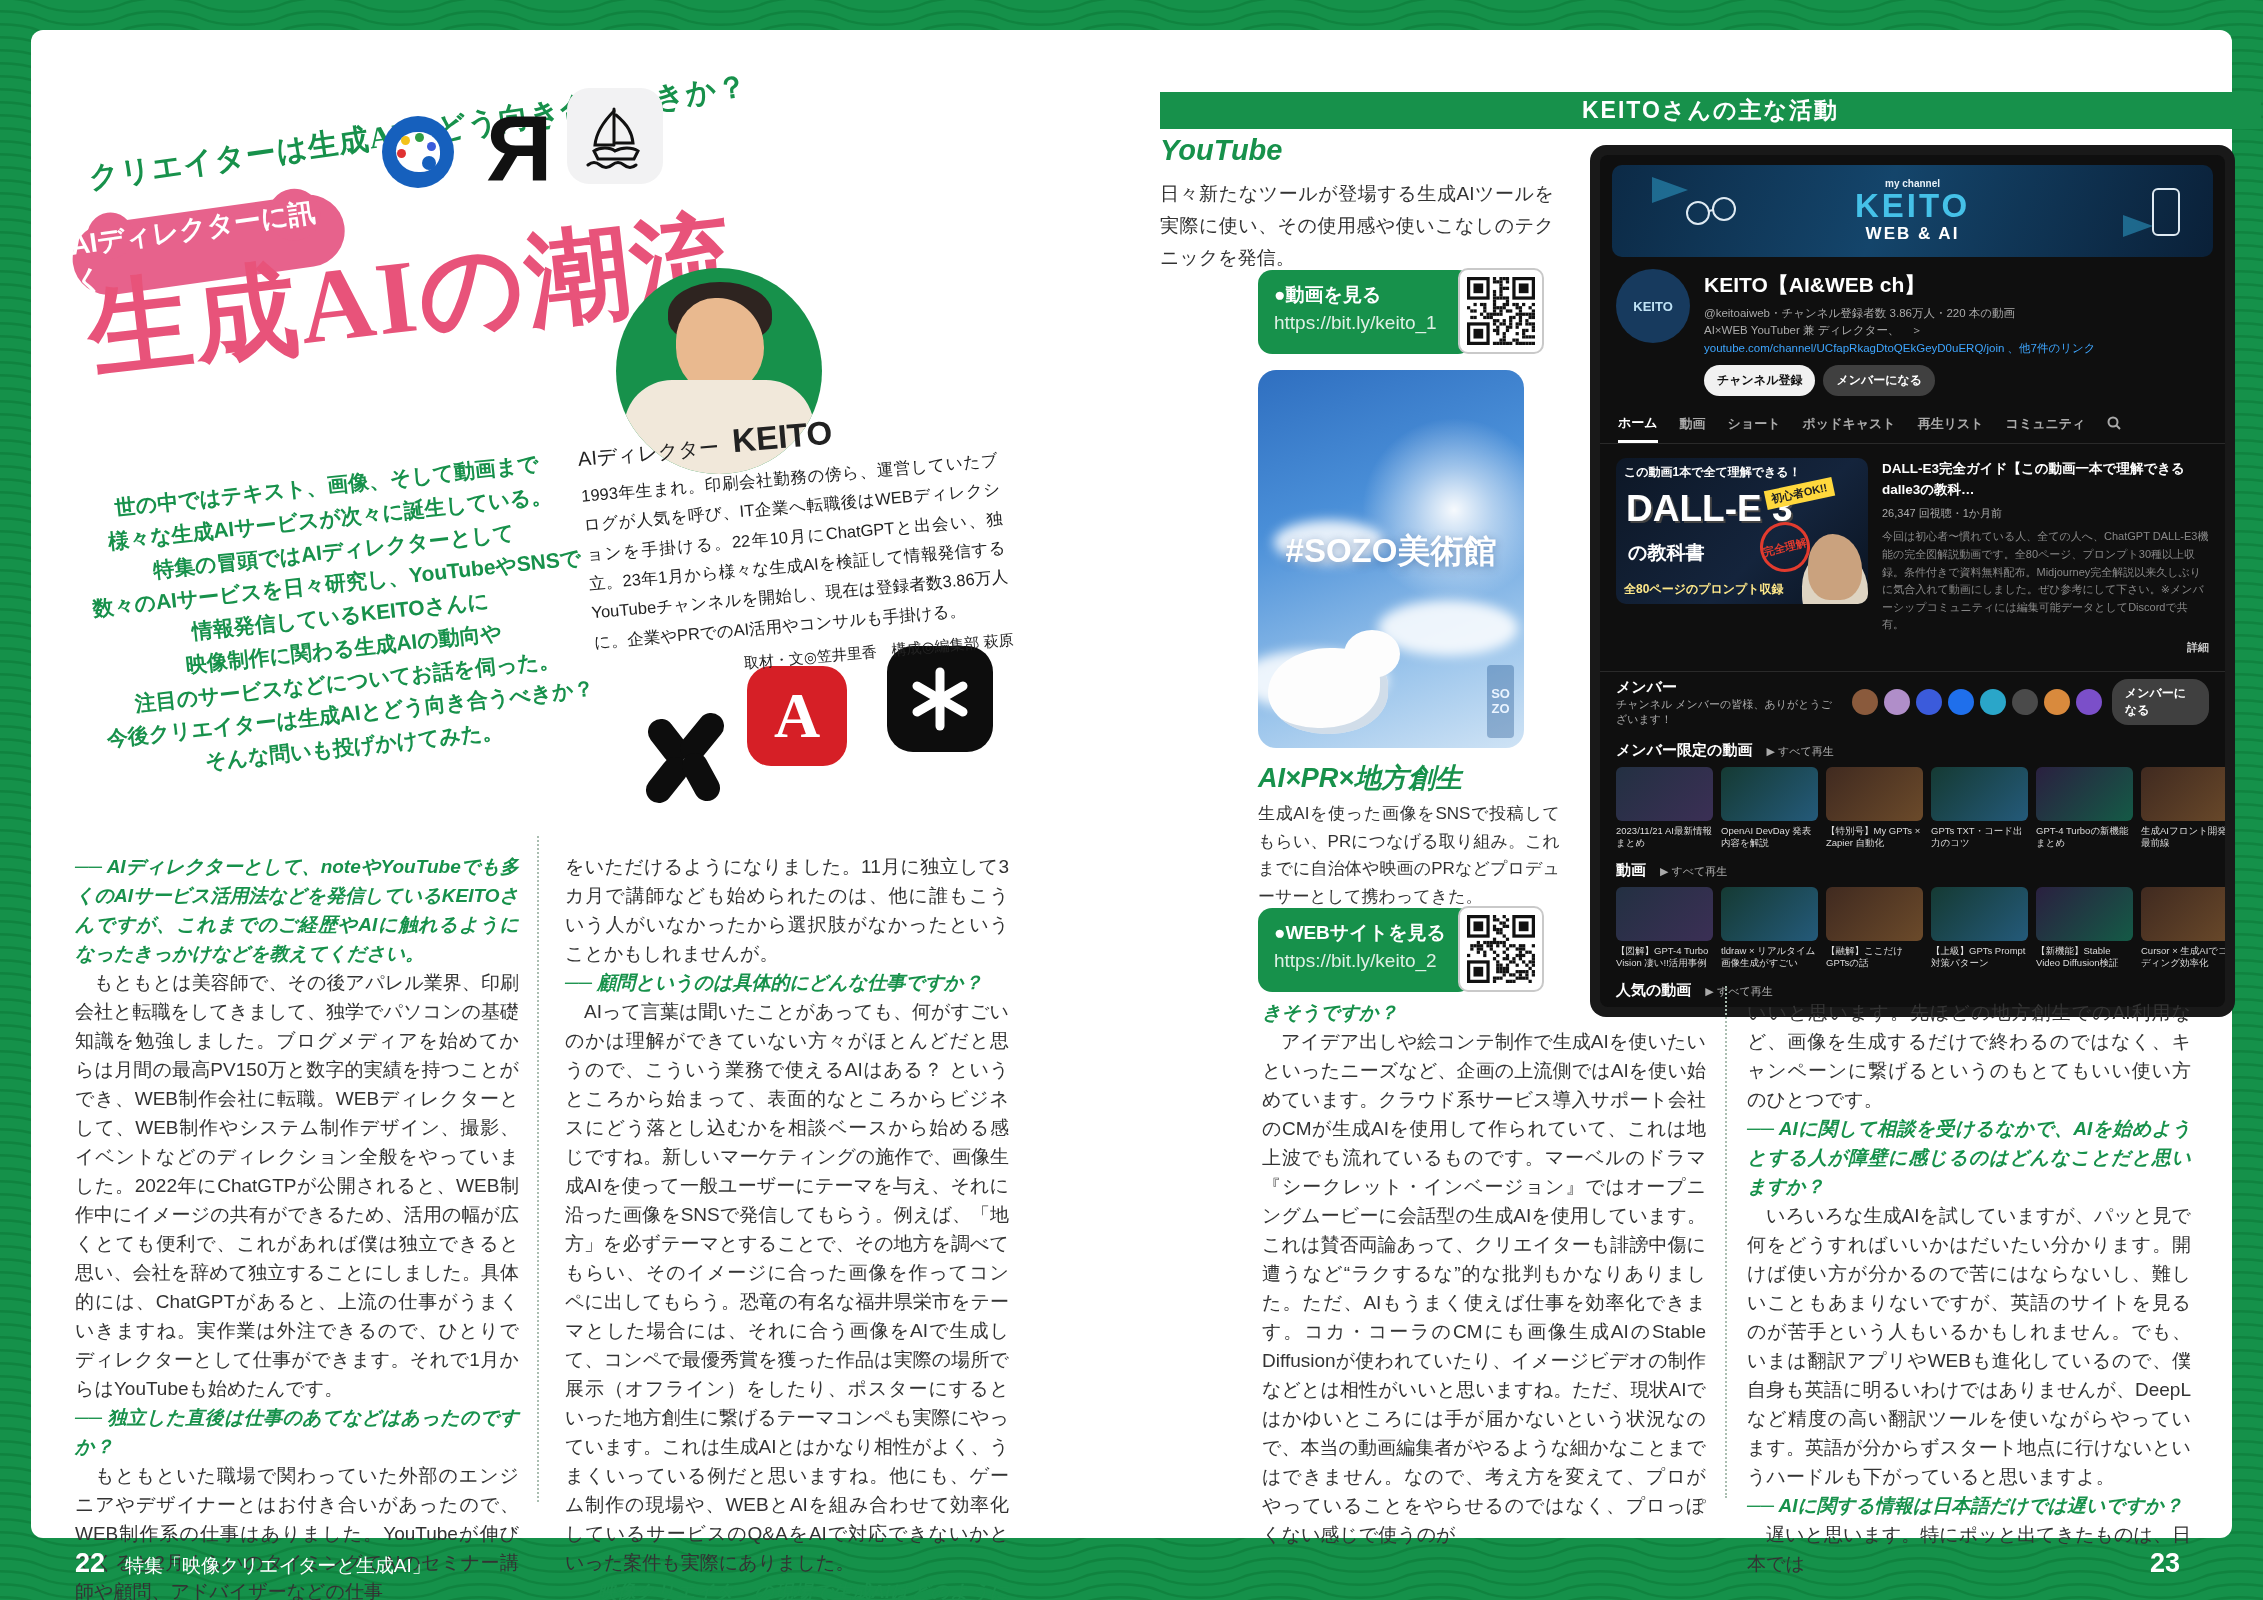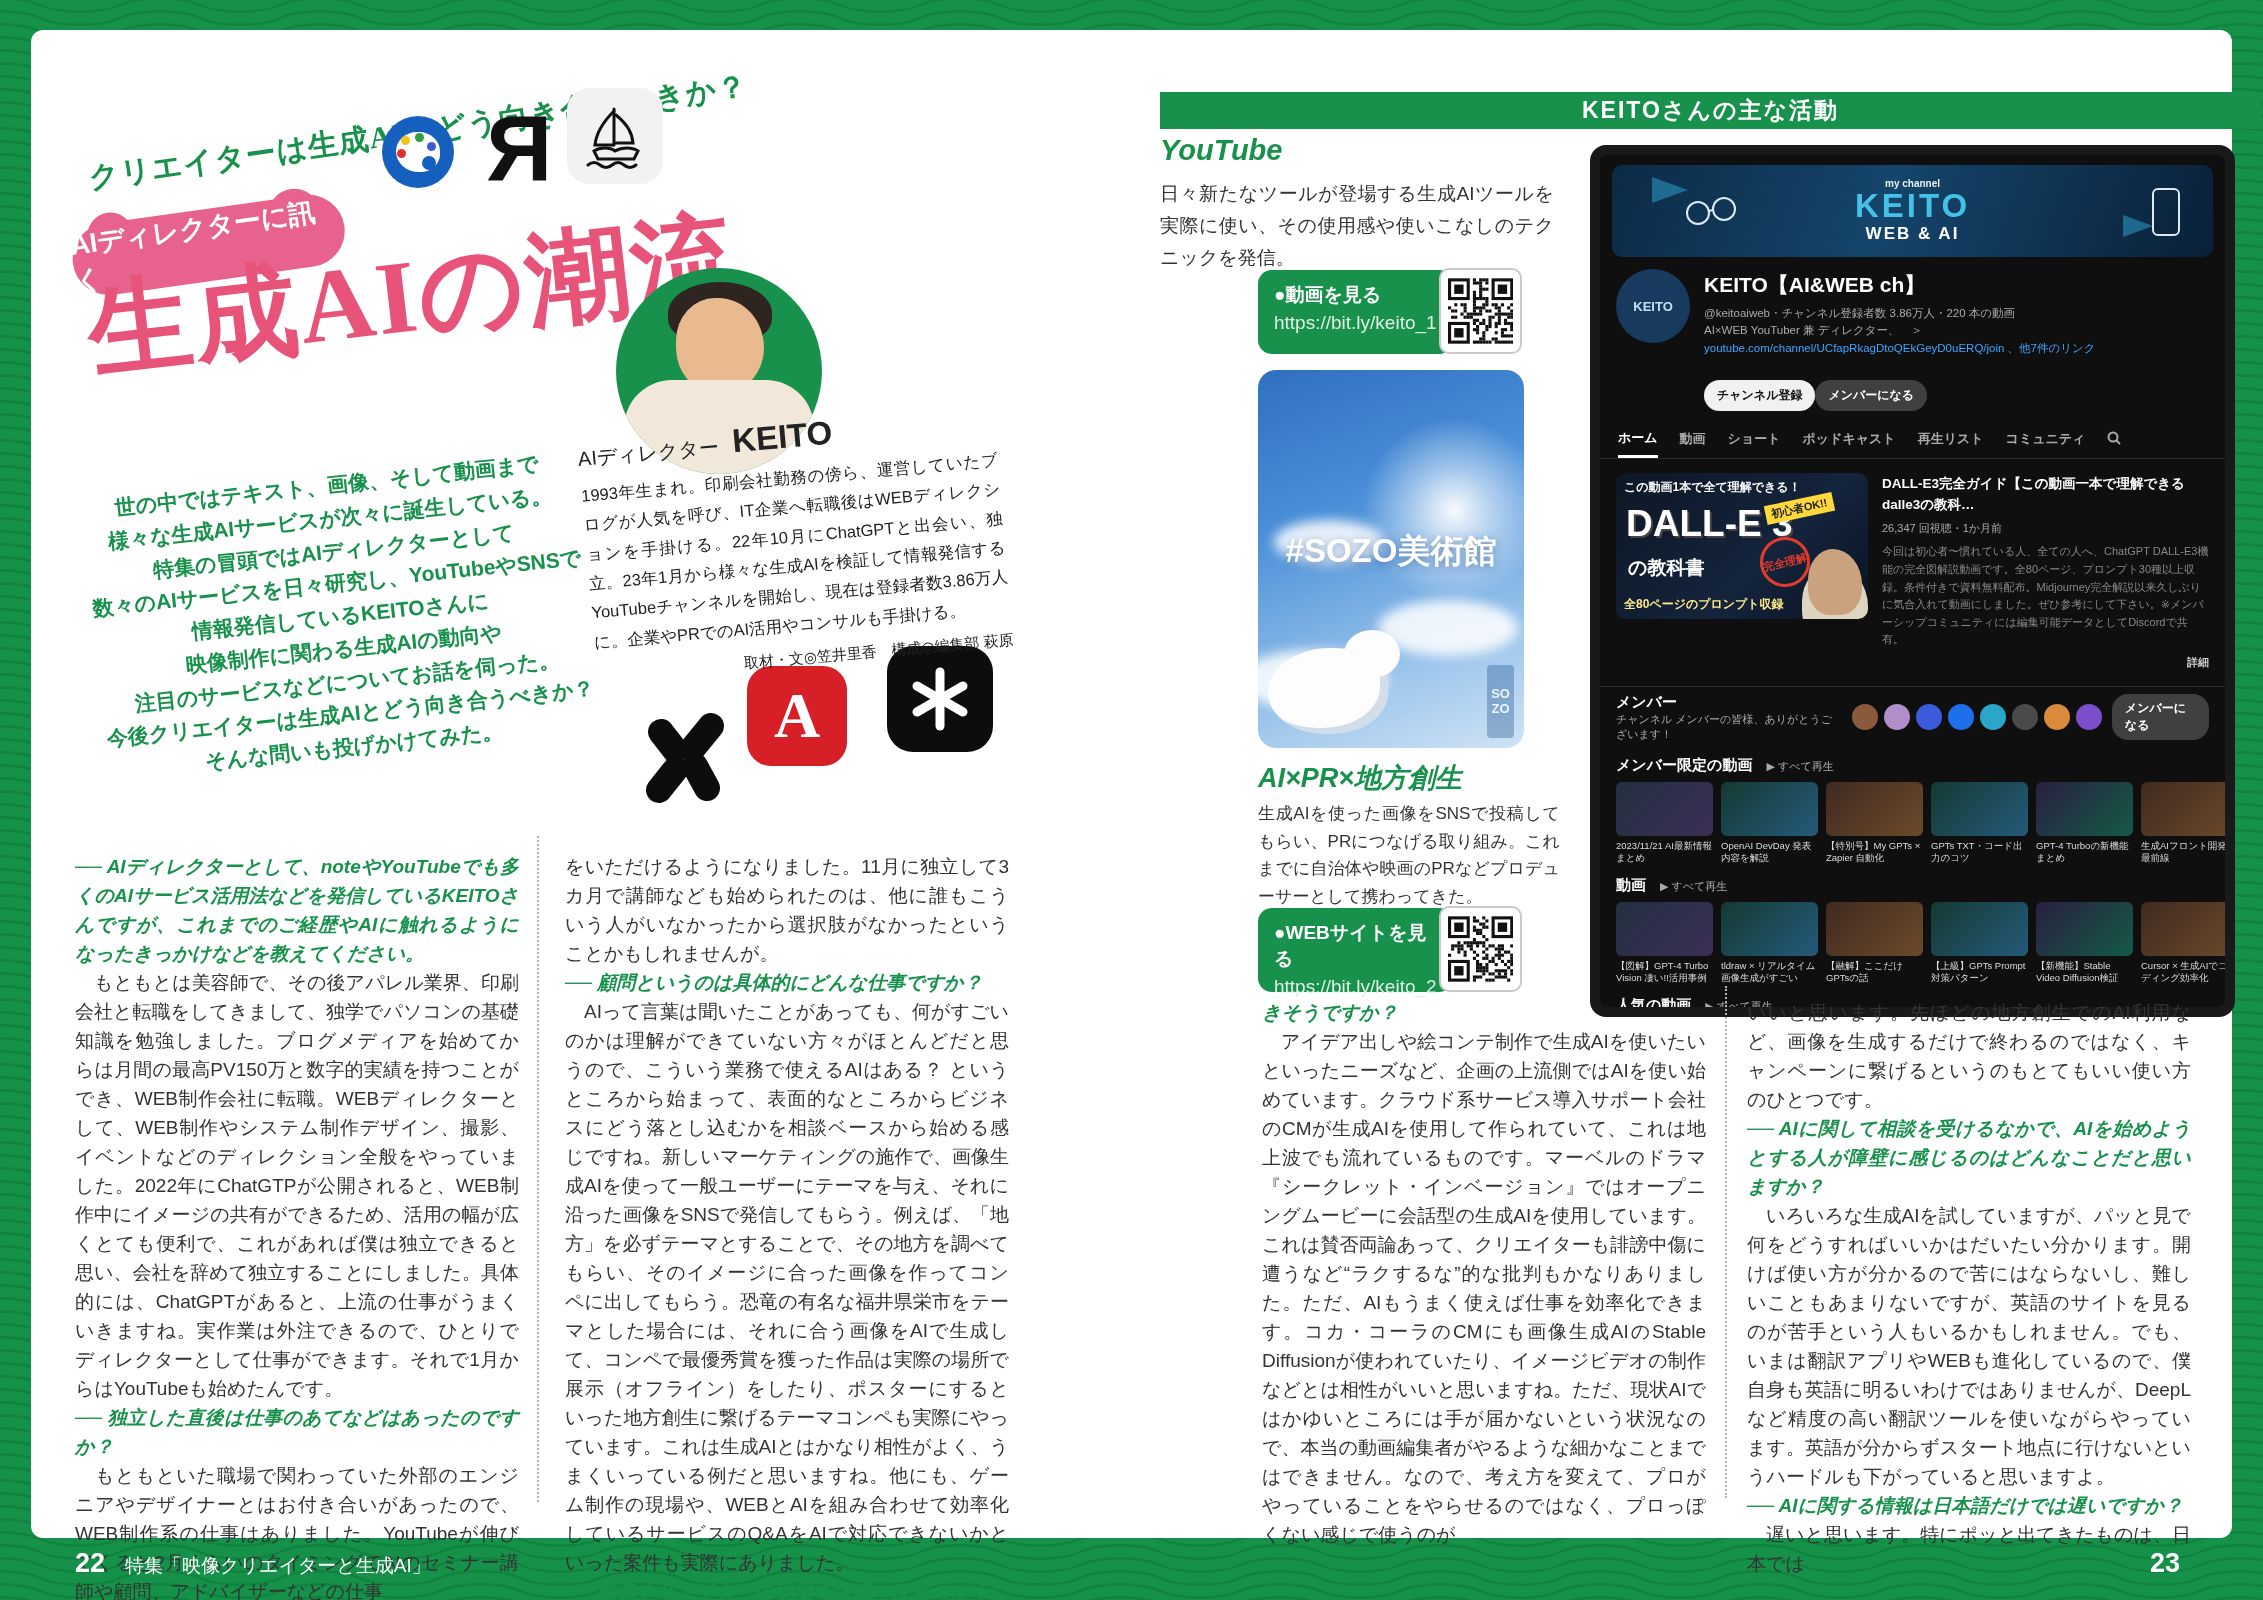--- a/index.html
+++ b/index.html
@@ -50,21 +50,21 @@
   #l-col1{left:44px;} #l-col2{left:534px;}
   #d1{left:506px;top:806px;height:666px;}
   #r-col1{left:1231px;top:968px;width:444px;} #r-col2{left:1716px;top:968px;width:444px;}
   #d2{left:1694px;top:956px;height:512px;}
 
   
   .rp-header{left:1129px;top:62px;width:1101px;height:37px;background:#17914b;color:#fff;
     display:flex;align-items:center;justify-content:center;font-size:23px;font-weight:bold;letter-spacing:2px;}
   .yt-heading{left:1129px;top:104px;color:#17914b;font-weight:bold;font-style:italic;font-size:29px;}
   .yt-desc{left:1129px;top:148px;width:394px;font-size:19px;line-height:1.68;color:#333;text-align:justify;}
-  .linkbtn{left:1227px;width:264px;height:84px;display:flex;align-items:stretch;}
+  .linkbtn{left:1227px;width:286px;height:84px;display:flex;align-items:stretch;}
   #btn1{top:240px;} #btn2{top:878px;}
   .linkbtn .g{flex:1;background:#17914b;border-radius:14px;padding:12px 16px;color:#fff;}
   .linkbtn .g .lb{font-size:19px;font-weight:bold;}
   .linkbtn .g .url{font-size:19px;margin-top:4px;color:#dff0e5;}
   .qr{width:86px;height:86px;background:#fff;border:2px solid #c9c9c9;border-radius:10px;margin-left:-14px;margin-top:-2px;padding:7px;box-sizing:border-box;}
 
   .sozo{left:1227px;top:340px;width:266px;height:378px;border-radius:18px;overflow:hidden;
     background:linear-gradient(160deg,#2f6fc0 0%,#4a8fd8 35%,#9dc6ec 75%,#cfe3f5 100%);}
   .sozo .sun{position:absolute;right:-30px;top:40px;width:200px;height:200px;border-radius:50%;
     background:radial-gradient(circle,rgba(255,255,255,.95) 0%,rgba(255,255,255,.5) 28%,rgba(255,255,255,0) 65%);}
@@ -84,21 +84,21 @@
   .banner .tri{position:absolute;background:#2e9dc9;opacity:.55;clip-path:polygon(0 0,100% 50%,0 100%);}
   .banner .small{font-size:10px;font-weight:bold;color:#e8f1f8;}
   .banner .big{font-size:33px;font-weight:900;color:#45c1e8;letter-spacing:3px;line-height:1.05;}
   .banner .sub{font-size:17px;font-weight:900;color:#fff;letter-spacing:2px;}
   .banner svg{position:absolute;stroke:#dfeaf2;fill:none;stroke-width:2;}
   .chrow{display:flex;gap:14px;padding:12px 16px 8px;}
   .chav{width:74px;height:74px;border-radius:50%;background:#173a5e;display:flex;align-items:center;justify-content:center;font-weight:bold;font-size:13px;color:#bfe2f5;flex:none;}
   .chinfo{font-size:11.5px;color:#aaa;line-height:1.55;}
   .chinfo .nm{font-size:21px;font-weight:bold;color:#fff;margin-bottom:3px;}
   .chinfo .lnk{color:#3ea6ff;}
-  .chbtns{display:flex;margin-top:22px;}
+  .chbtns{display:flex;gap:8px;margin-top:7px;}
   .pill{border-radius:16px;padding:6px 13px;font-size:12px;font-weight:bold;}
   .pill.w{background:#f1f1f1;color:#0f0f0f;}
   .pill.d{background:#404040;color:#fff;}
   .tabs{display:flex;gap:22px;align-items:center;padding:2px 18px 0;font-size:13px;font-weight:bold;color:#aaa;border-bottom:1px solid #2a2a2a;}
   .tabs .tb{padding:8px 0;}
   .tabs .tb.on{color:#fff;border-bottom:3px solid #fff;}
   .feat{display:flex;gap:14px;padding:14px 16px;}
   .fthumb{width:252px;height:146px;border-radius:10px;flex:none;position:relative;overflow:hidden;
     background:linear-gradient(135deg,#0d1726 0%,#14243c 60%,#0a1320 100%);}
   .fthumb .l1{position:absolute;left:8px;top:6px;font-size:12px;font-weight:bold;color:#fff;}

